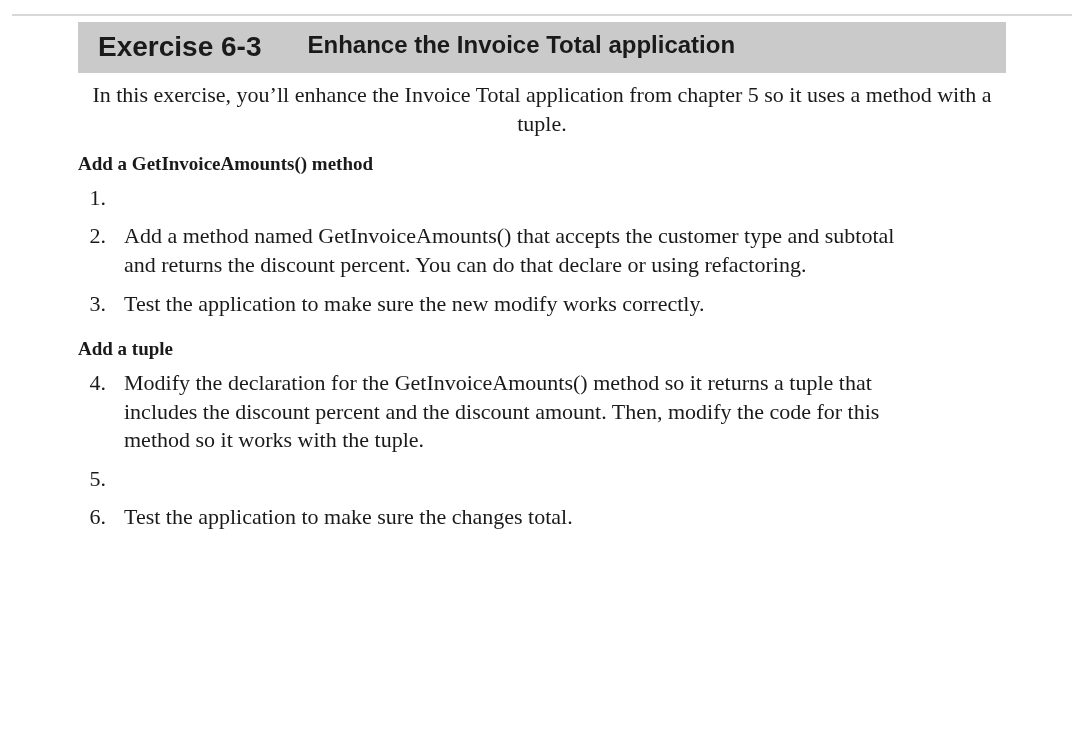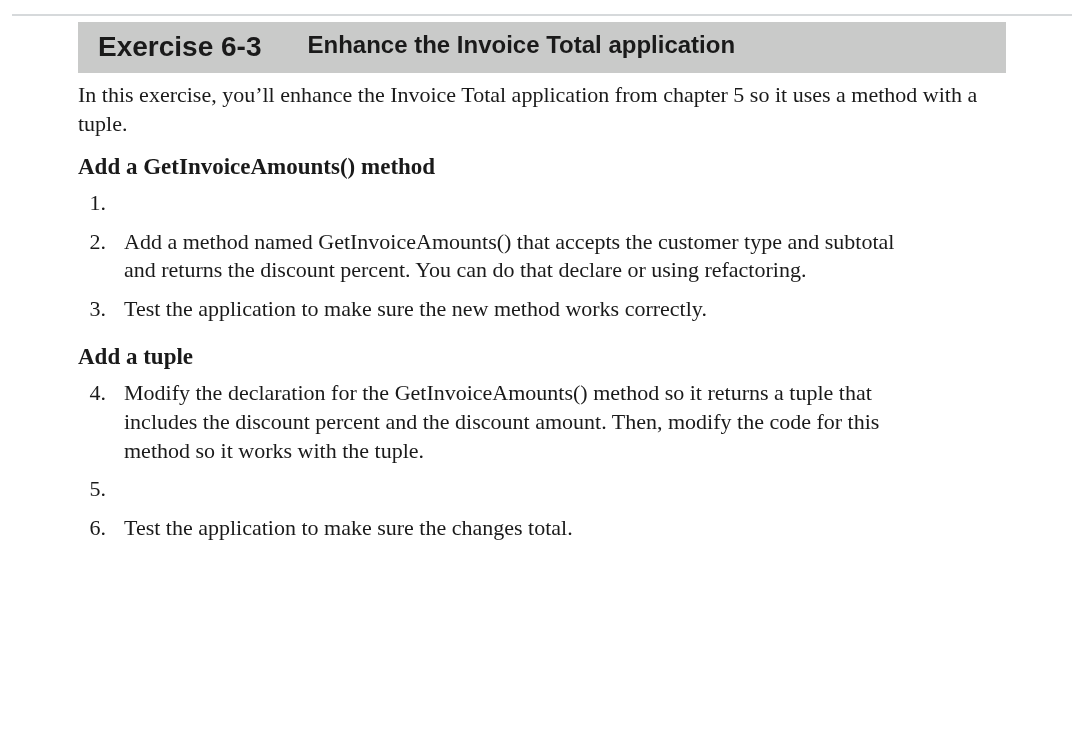--- a/index.html
+++ b/index.html
@@ -45,25 +45,26 @@
   
   .content {
     margin: 8px 78px 0 78px;
     font-size: 22px;
     line-height: 1.3;
   }
   .intro {
     font-family: 'Times New Roman', Times, serif;
     font-size: 22px;
     margin-bottom: 14px;
+    text-align: center;
   }
   .section-heading {
     font-family: 'Times New Roman', Times, serif;
     font-weight: 700;
-    font-size: 23px;
+    font-size: 19px;
     margin-top: 14px;
     margin-bottom: 2px;
   }
   ol.steps {
     list-style: none;
     padding: 0;
     margin: 0;
     font-family: 'Times New Roman', Times, serif;
     font-size: 22px;
   }
@@ -102,21 +103,21 @@
     <ol class="steps">
       <li>
         <span class="num">1.</span>
       </li>
       <li>
         <span class="num">2.</span>
         <span class="txt">Add a method named GetInvoiceAmounts() that accepts the customer type and subtotal and returns the discount percent. You can do that declare or using refactoring.</span>
       </li>
       <li>
         <span class="num">3.</span>
-        <span class="txt">Test the application to make sure the new method works correctly.</span>
+        <span class="txt">Test the application to make sure the new modify works correctly.</span>
       </li>
     </ol>
 
     <div class="section-heading">Add a tuple</div>
     <ol class="steps">
       <li>
         <span class="num">4.</span>
         <span class="txt">Modify the declaration for the GetInvoiceAmounts() method so it returns a tuple that includes the discount percent and the discount amount. Then, modify the code for this method so it works with the tuple.</span>
       </li>
       <li>

